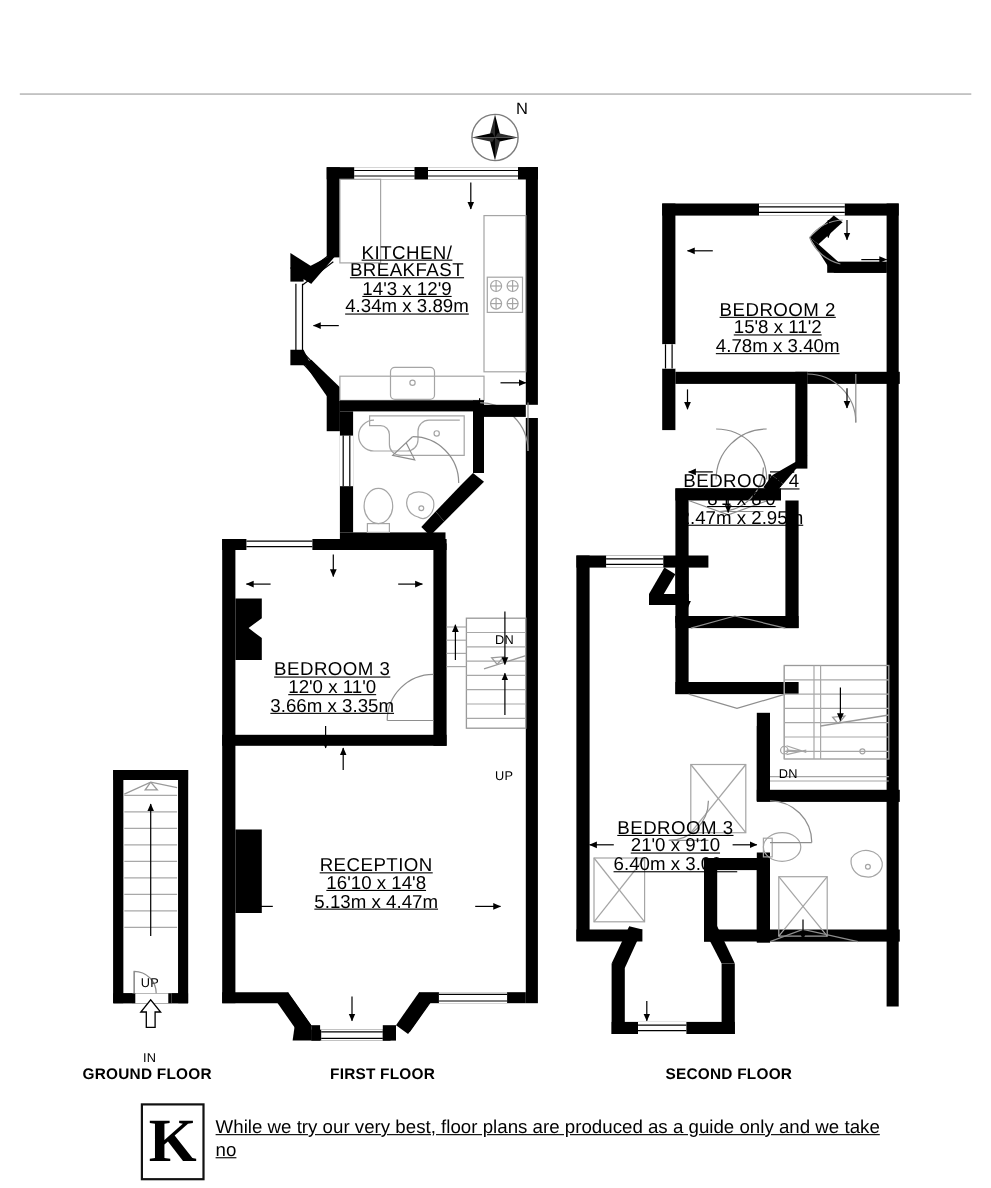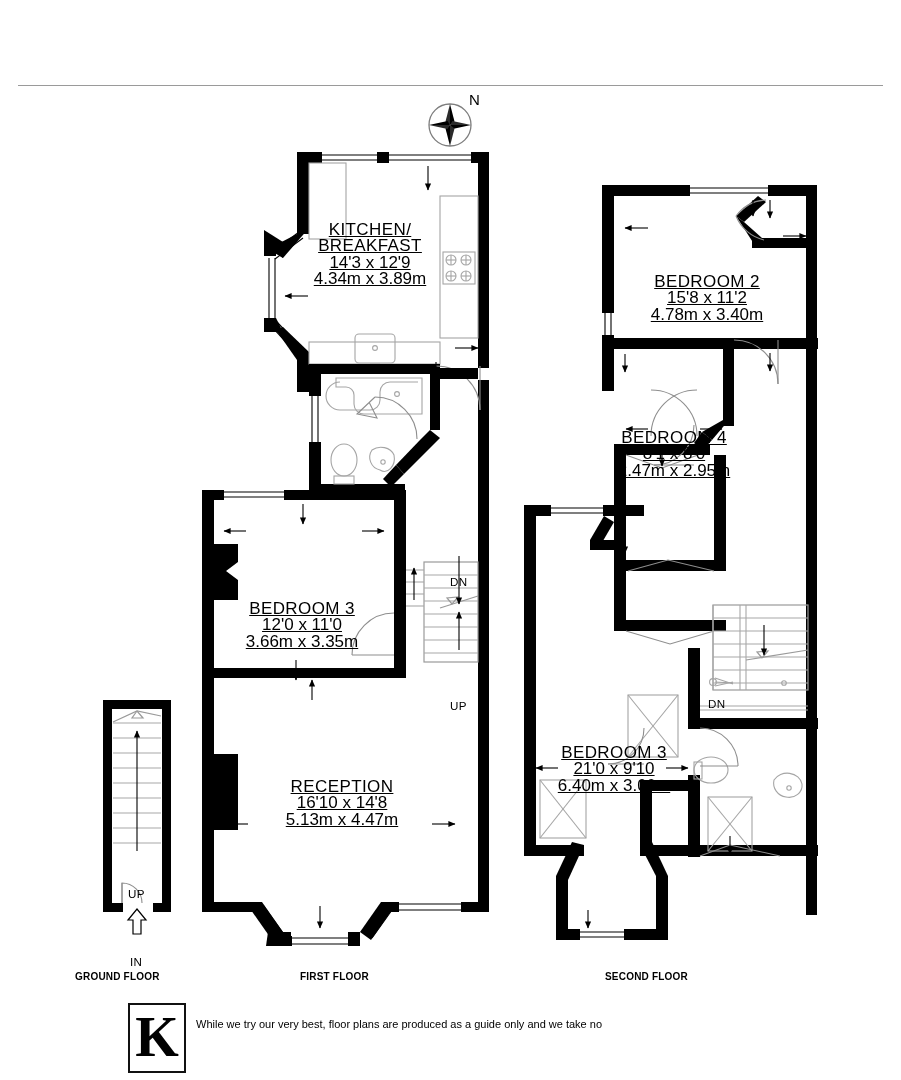--- a/index.html
+++ b/index.html
@@ -25,26 +25,26 @@
   svg{display:block;}
 
   
   .rlabel{position:absolute;text-align:center;font-size:17px;line-height:16.4px;white-space:nowrap;text-decoration:underline;}
   .rlabel .nm{letter-spacing:.4px;}
 
   
   .stxt{position:absolute;font-size:11.6px;line-height:12px;letter-spacing:.3px;margin-top:40px;}
 
   
-  .fcap{position:absolute;font-size:10px;font-weight:bold;letter-spacing:.2px;line-height:15px;}
+  .fcap{position:absolute;font-size:14px;font-weight:bold;letter-spacing:.2px;line-height:15px;}
 
   
   #klogo{position:absolute;left:128px;top:1003px;width:58px;height:70px;border:2.6px solid #111;box-sizing:border-box;background:#fff;}
   #klogo span{display:block;text-align:center;font-family:"Liberation Serif", serif;font-weight:bold;font-size:56px;line-height:64px;}
-  #disclaimer{position:absolute;left:196px;top:1014px;width:620px;font-size:11px;line-height:21px;text-align:left;}
+  #disclaimer{position:absolute;left:196px;top:1014px;width:620px;font-size:17px;line-height:21px;text-align:left;text-decoration:underline;}
 </style>
 </head>
 <body>
 
 <div id="header">
 </div>
 <div id="hdr-rule"></div>
 
 <div id="compass">
   <svg width="62" height="54" viewBox="0 0 62 54">

